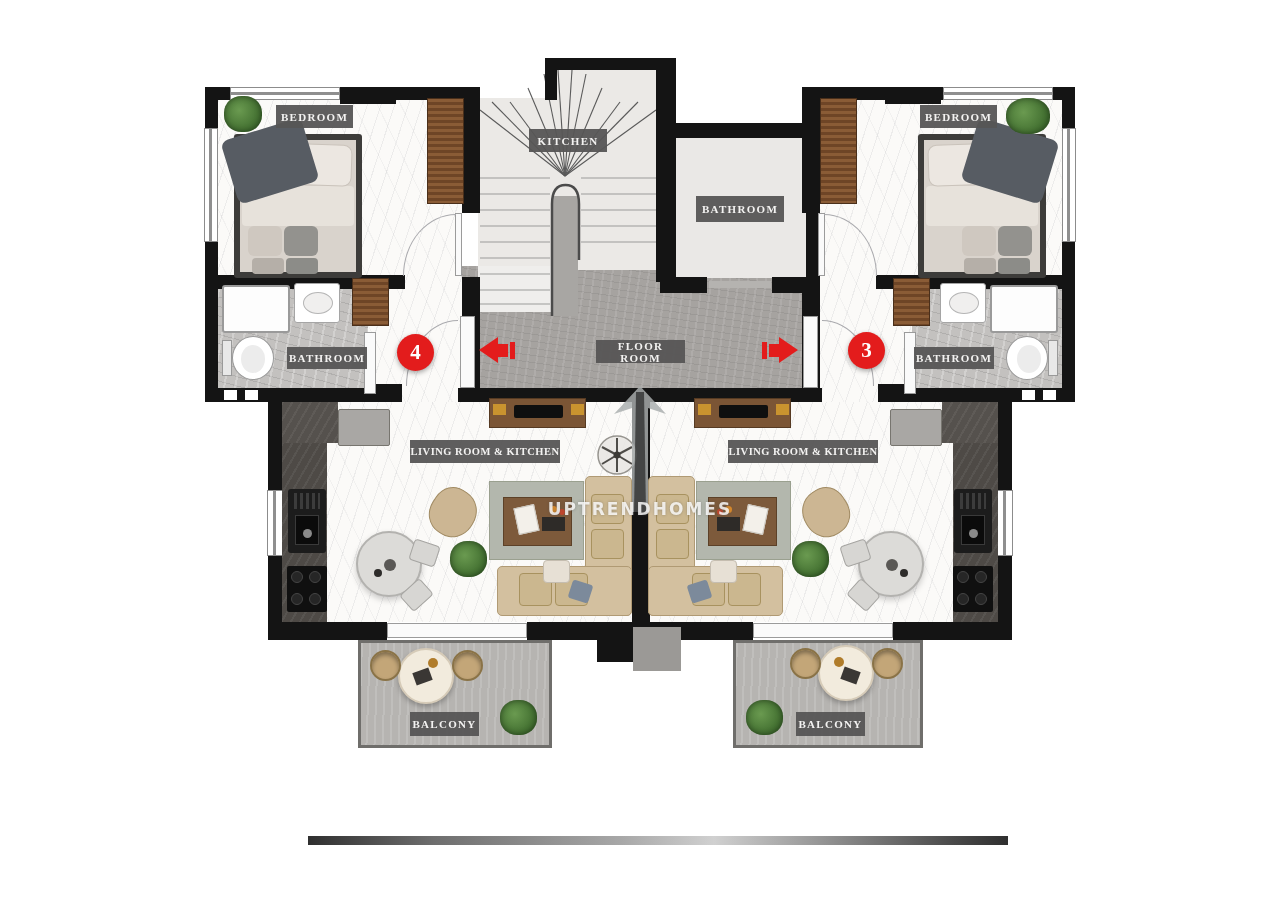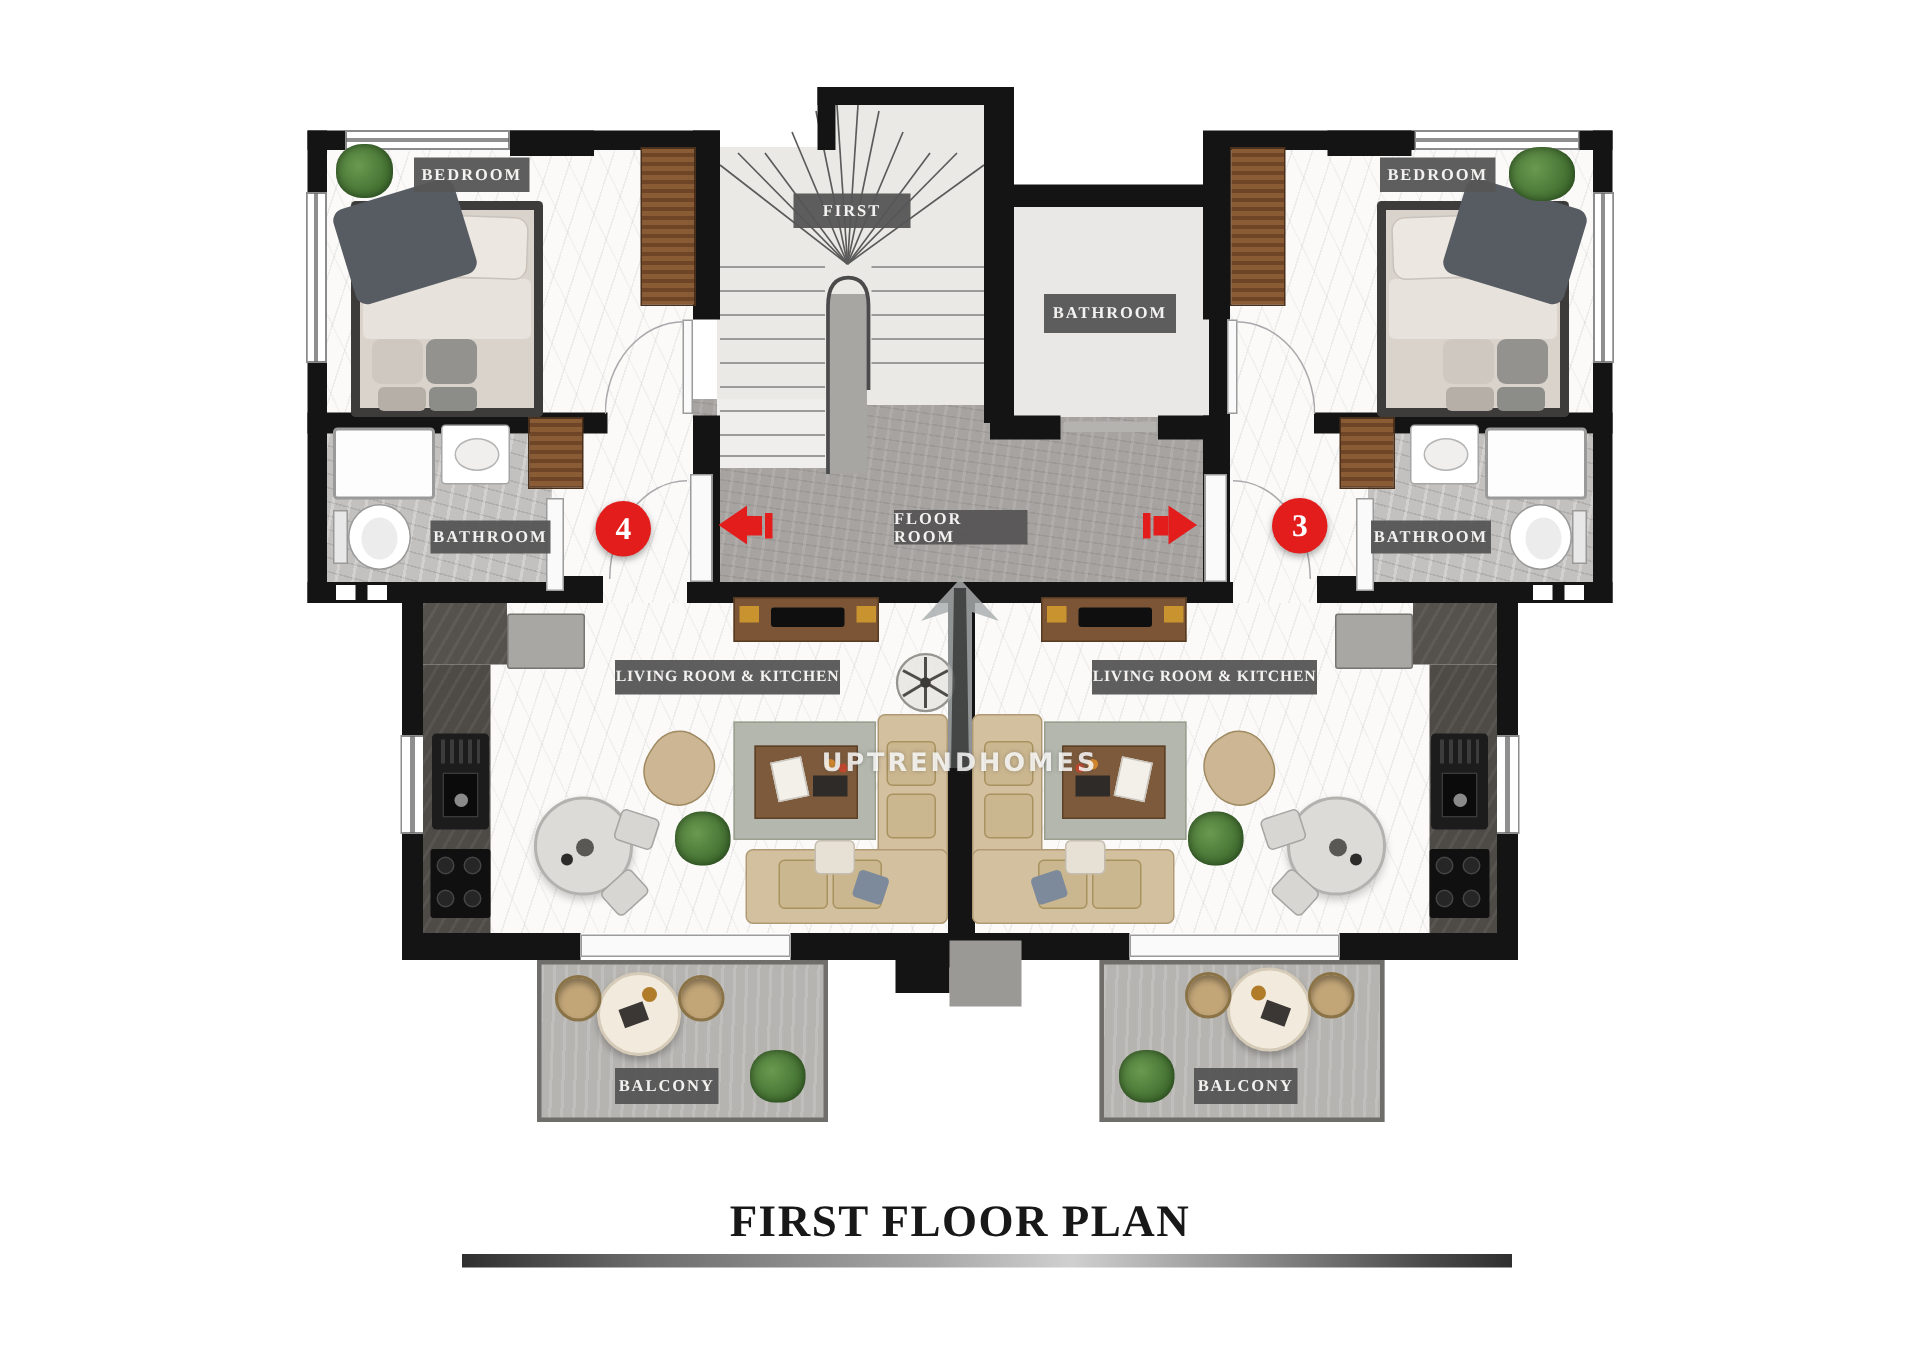--- a/index.html
+++ b/index.html
@@ -14,21 +14,21 @@
     background-image:repeating-linear-gradient(100deg,rgba(255,255,255,.25) 0 2px,transparent 2px 11px),
                      repeating-linear-gradient(15deg,rgba(90,90,90,.18) 0 1px,transparent 1px 9px);}
   .hallfloor{background-color:#a6a3a0;
     background-image:repeating-linear-gradient(98deg,rgba(255,255,255,.10) 0 2px,transparent 2px 9px),
                      repeating-linear-gradient(8deg,rgba(60,60,60,.10) 0 1px,transparent 1px 7px);}
   .stairfloor{background-color:#ebe9e6;}
   .balconyfloor{background-color:#b6b4b1;border:3px solid #6f6e6b;
     background-image:repeating-linear-gradient(92deg,rgba(255,255,255,.14) 0 2px,transparent 2px 8px);}
   .label{position:absolute;box-sizing:border-box;background:rgba(86,85,85,.95);color:#f3f2f1;
     font-weight:bold;font-size:11px;letter-spacing:1.3px;display:flex;align-items:center;
-    justify-content:center;font-family:"Liberation Serif",serif;}
+    justify-content:center;text-align:center;font-family:"Liberation Serif",serif;}
   .label.small{font-size:10.5px;letter-spacing:.5px;}
   .winh{background:linear-gradient(180deg,#fff 0 36%,#8f8f8f 36% 60%,#fff 60% 100%);border:1px solid #8c8c8c;}
   .winv{background:linear-gradient(90deg,#fff 0 36%,#8f8f8f 36% 60%,#fff 60% 100%);border:1px solid #8c8c8c;}
   .door{background:#fafafa;border:1px solid #9b9b9b;}
   .arc-tl{border-top:1.5px solid #a9a9ad;border-left:1.5px solid #a9a9ad;border-top-left-radius:100% 100%;}
   .arc-tr{border-top:1.5px solid #a9a9ad;border-right:1.5px solid #a9a9ad;border-top-right-radius:100% 100%;}
   .wd{background:repeating-linear-gradient(180deg,#8a5c36 0 3px,#6e4526 3px 6px);border:1px solid #4a2f1a;}
   .plant{border-radius:46%;background:radial-gradient(circle at 40% 40%,#6a9a50,#3f6c2e 72%);
     box-shadow:inset 0 0 6px rgba(0,0,0,.45);}
   .badge{border-radius:50%;background:#e31c1c;color:#fff;font-weight:bold;font-size:21px;
@@ -323,21 +323,21 @@
       <line x1="21" y1="21" x2="36" y2="30"></line>
         <line x1="21" y1="21" x2="21" y2="38"></line>
       <line x1="21" y1="21" x2="6" y2="30"></line>
         <line x1="21" y1="21" x2="6" y2="13"></line>
     </g>
     <circle cx="21" cy="21" r="3.5" fill="#3c3a36"></circle>
   </svg>
 
   <div class="label" style="left:276px;top:105px;width:77px;height:23px;">BEDROOM</div>
   <div class="label" style="left:920px;top:105px;width:77px;height:23px;">BEDROOM</div>
-  <div class="label" style="left:529px;top:129px;width:78px;height:23px;">FIRST</div>
+  <div class="label" style="left:529px;top:129px;width:78px;height:23px;">KITCHEN</div>
   <div class="label" style="left:696px;top:196px;width:88px;height:26px;">BATHROOM</div>
   <div class="label" style="left:596px;top:340px;width:89px;height:23px;">FLOOR ROOM</div>
   <div class="label" style="left:287px;top:347px;width:80px;height:22px;">BATHROOM</div>
   <div class="label" style="left:914px;top:347px;width:80px;height:22px;">BATHROOM</div>
   <div class="label small" style="left:410px;top:440px;width:150px;height:23px;">LIVING ROOM &amp; KITCHEN</div>
   <div class="label small" style="left:728px;top:440px;width:150px;height:23px;">LIVING ROOM &amp; KITCHEN</div>
   <div class="label" style="left:410px;top:712px;width:69px;height:24px;">BALCONY</div>
   <div class="label" style="left:796px;top:712px;width:69px;height:24px;">BALCONY</div>
 
   <div class="a badge" style="left:397px;top:334px;width:37px;height:37px;">4</div>
@@ -352,16 +352,15 @@
     <div class="a" style="left:7px;top:7px;width:10px;height:13px;background:#e31c1c;"></div>
     <div class="a" style="left:17px;top:0;width:0;height:0;border-top:13px solid transparent;border-bottom:13px solid transparent;border-left:19px solid #e31c1c;"></div>
   </div>
 
   <svg class="a" style="left:612px;top:384px;opacity:.9;" width="56" height="132" viewBox="0 0 56 132">
     <polygon points="28,2 54,30 36,24 36,128 20,128 20,24 2,30" fill="#a9aeae" fill-opacity=".92"></polygon>
     <polygon points="24,8 32,8 34,128 22,128" fill="#2e2e2e" fill-opacity=".75"></polygon>
   </svg>
   <div id="watermark-text">UPTRENDHOMES</div>
 
-  <div id="title" style="top:798px;">FIRST FLOOR PLAN</div>
   <div id="titlebar"></div>
 
 </div>
 
 </body></html>

